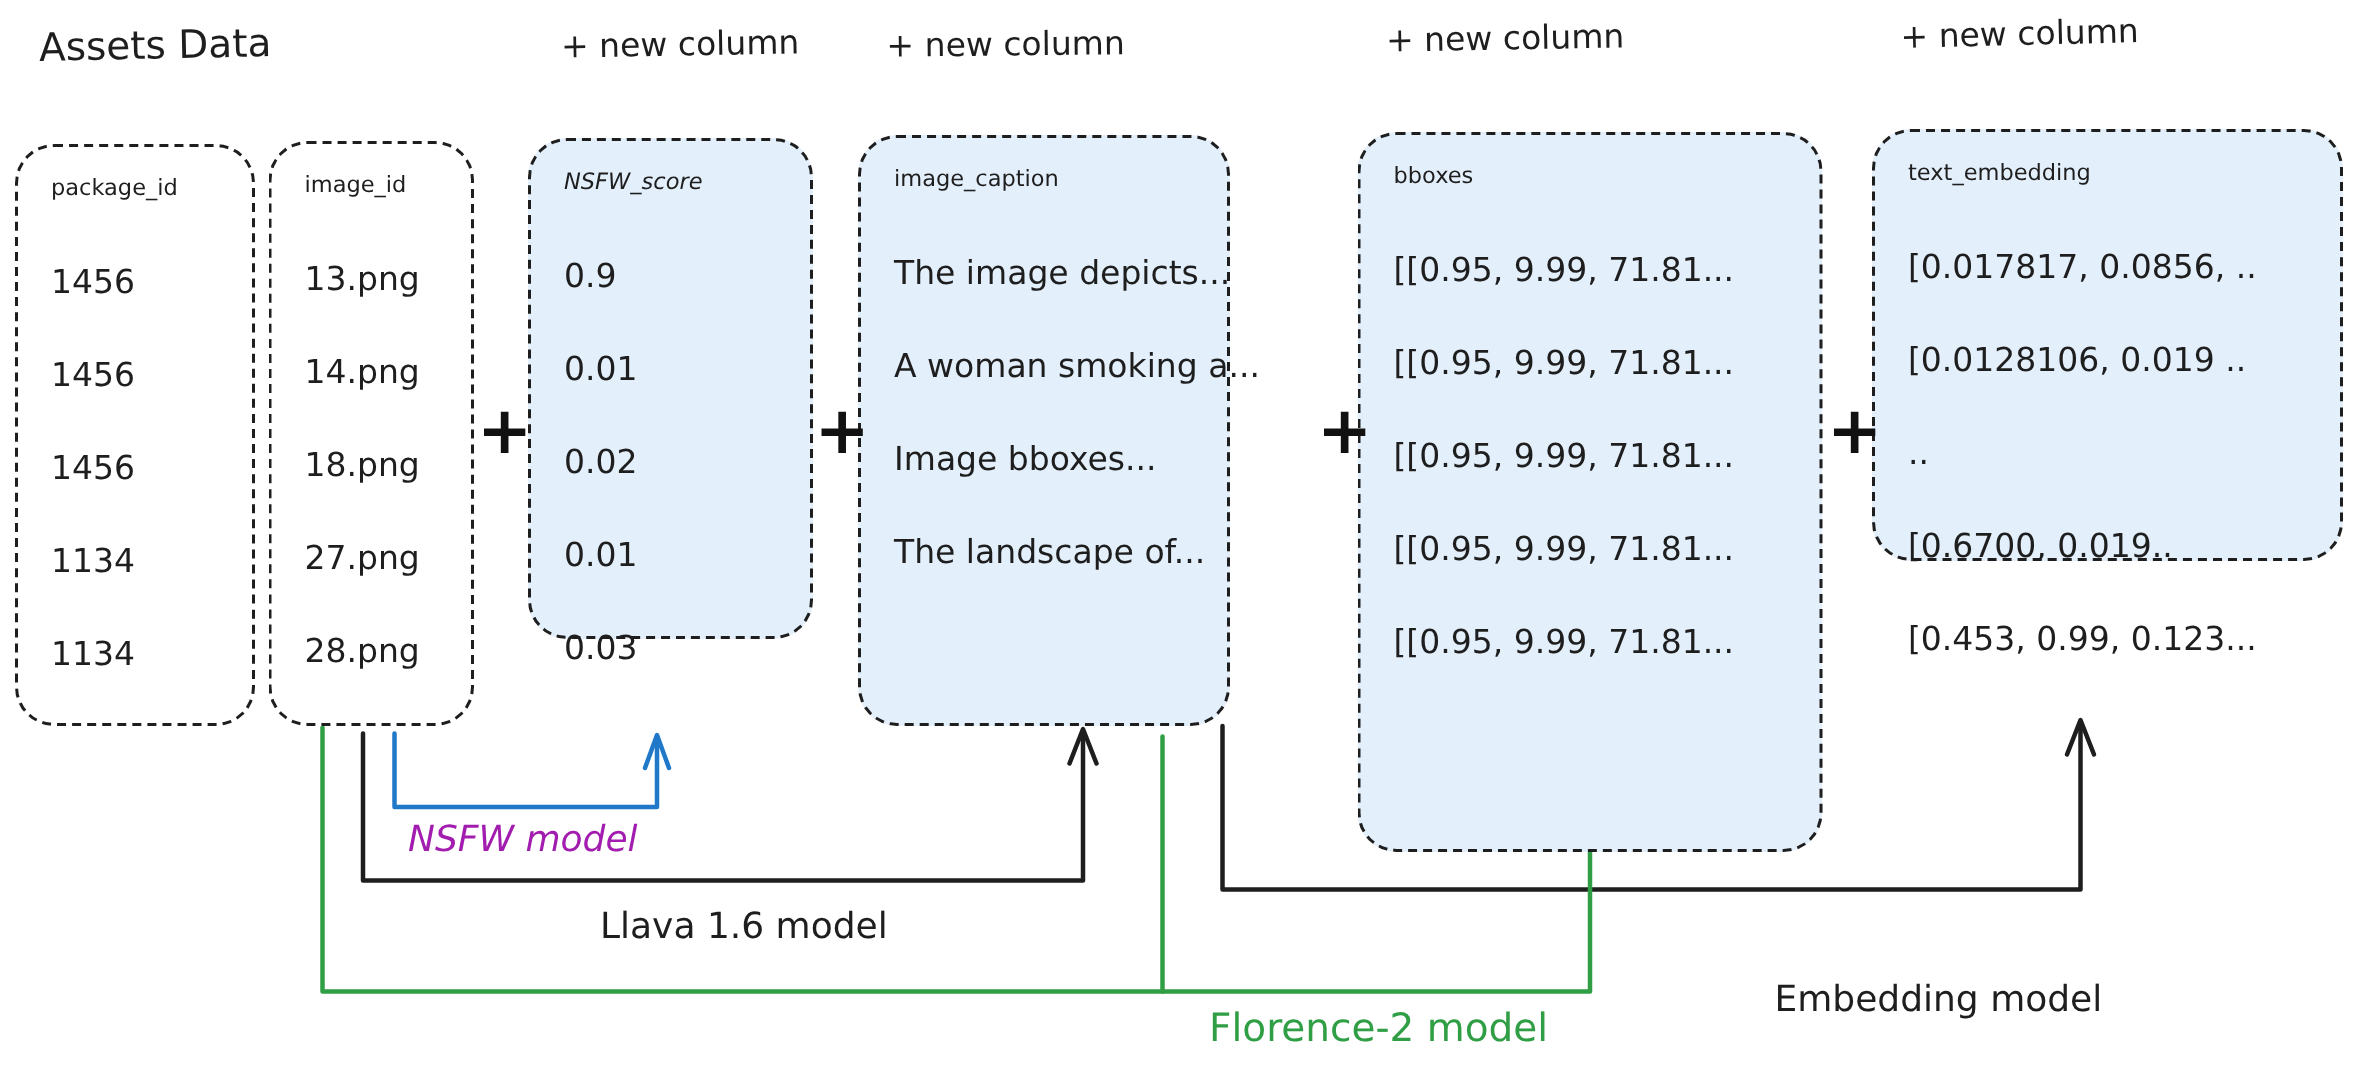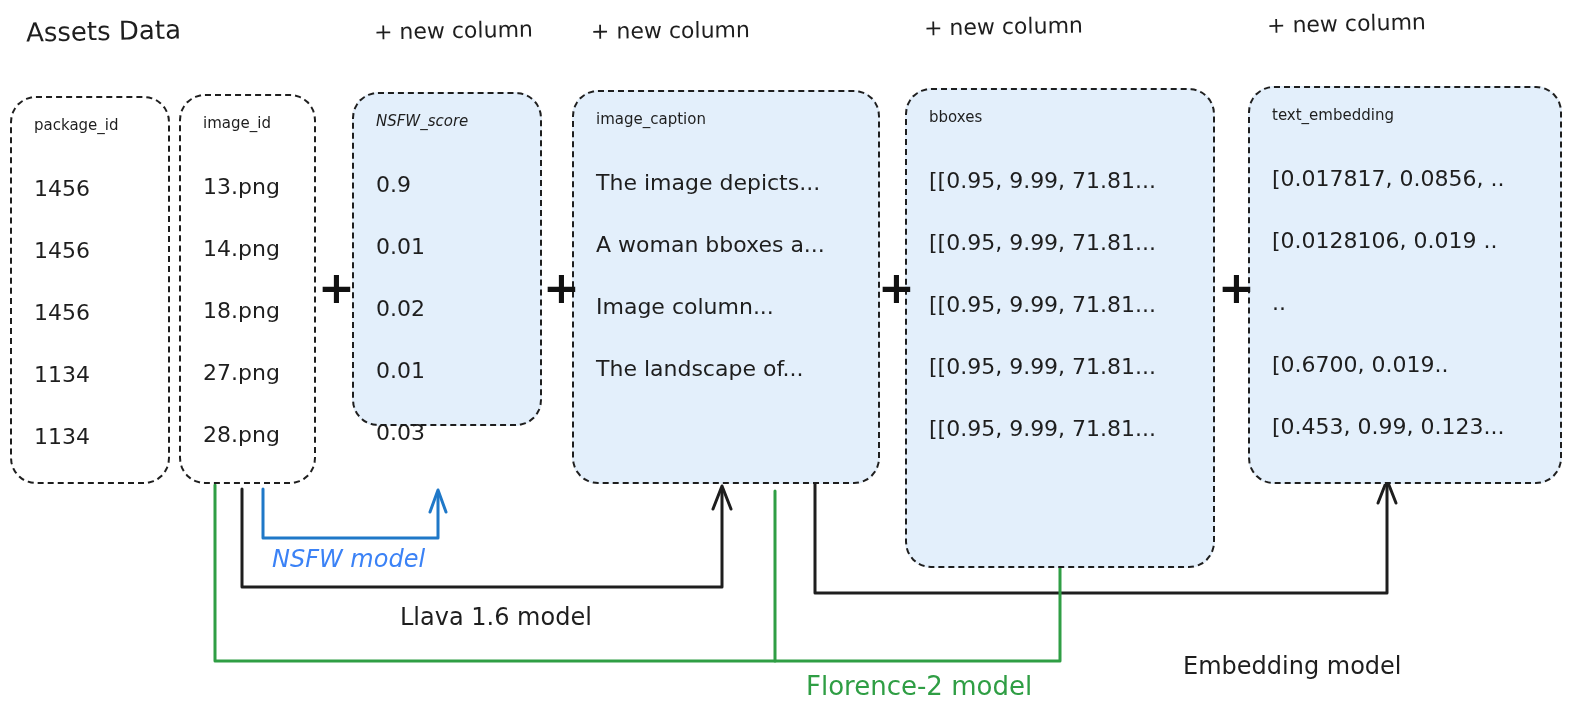--- a/index.html
+++ b/index.html
@@ -15,21 +15,21 @@
     position:absolute;border:2.6px dashed #1e1e1e;border-radius:26px;background:#ffffff;
     box-sizing:border-box;
   }
   .box.blue{background:#e3effb;}
   .hdr{position:absolute;left:22px;top:18px;font-size:15px;white-space:nowrap;}
   .hdr.slant{font-style:italic;}
   .cell{position:absolute;left:22px;font-size:22px;white-space:nowrap;}
   .r0{top:78px;} .r1{top:140px;} .r2{top:202px;} .r3{top:264px;} .r4{top:326px;}
   .plus{position:absolute;font-size:44px;font-weight:700;color:#111111;line-height:1;}
   .model-lbl{position:absolute;font-size:24px;white-space:nowrap;}
-  .blue-text{color:#3b82f6;font-style:italic;text-align:right;}
+  .blue-text{color:#a21caf;font-style:italic;text-align:right;}
   .green-text{color:#2f9e44;}
   .florence-lbl{font-size:26px;}
 </style>
 </head>
 <body>
 
 <div class="canvas">
 
   <svg class="connectors" viewBox="0 0 1569 716" fill="none" stroke-linecap="round" stroke-linejoin="round">
 
@@ -81,38 +81,38 @@
 
   <div class="box blue" style="left:352px;top:92px;width:190px;height:334px;">
     <div class="hdr slant">NSFW_score</div>
     <div class="cell r0">0.9</div>
     <div class="cell r1">0.01</div>
     <div class="cell r2">0.02</div>
     <div class="cell r3">0.01</div>
     <div class="cell r4">0.03</div>
   </div>
 
-  <div class="box blue" style="left:572px;top:90px;width:308px;height:394px;">
+  <div class="box blue" style="left:572px;top:90px;width:248px;height:394px;">
     <div class="hdr">image_caption</div>
     <div class="cell r0">The image depicts...</div>
-    <div class="cell r1">A woman bboxes a...</div>
-    <div class="cell r2">Image column...</div>
+    <div class="cell r1">A woman smoking a...</div>
+    <div class="cell r2">Image bboxes...</div>
     <div class="cell r3">The landscape of...</div>
   </div>
 
   <div class="box blue" style="left:905px;top:88px;width:310px;height:480px;">
     <div class="hdr">bboxes</div>
     <div class="cell r0">[[0.95, 9.99, 71.81...</div>
     <div class="cell r1">[[0.95, 9.99, 71.81...</div>
     <div class="cell r2">[[0.95, 9.99, 71.81...</div>
     <div class="cell r3">[[0.95, 9.99, 71.81...</div>
     <div class="cell r4">[[0.95, 9.99, 71.81...</div>
   </div>
 
-  <div class="box blue" style="left:1248px;top:86px;width:314px;height:398px;padding-left:29px;">
+  <div class="box blue" style="left:1248px;top:86px;width:314px;height:288px;padding-left:29px;">
     <div class="hdr">text_embedding</div>
     <div class="cell r0">[0.017817, 0.0856, ..</div>
     <div class="cell r1">[0.0128106, 0.019 ..</div>
     <div class="cell r2">..</div>
     <div class="cell r3">[0.6700, 0.019..</div>
     <div class="cell r4">[0.453, 0.99, 0.123...</div>
   </div>
 
   <div class="plus" style="left:318px;top:266px;">+</div>
   <div class="plus" style="left:543px;top:266px;">+</div>

